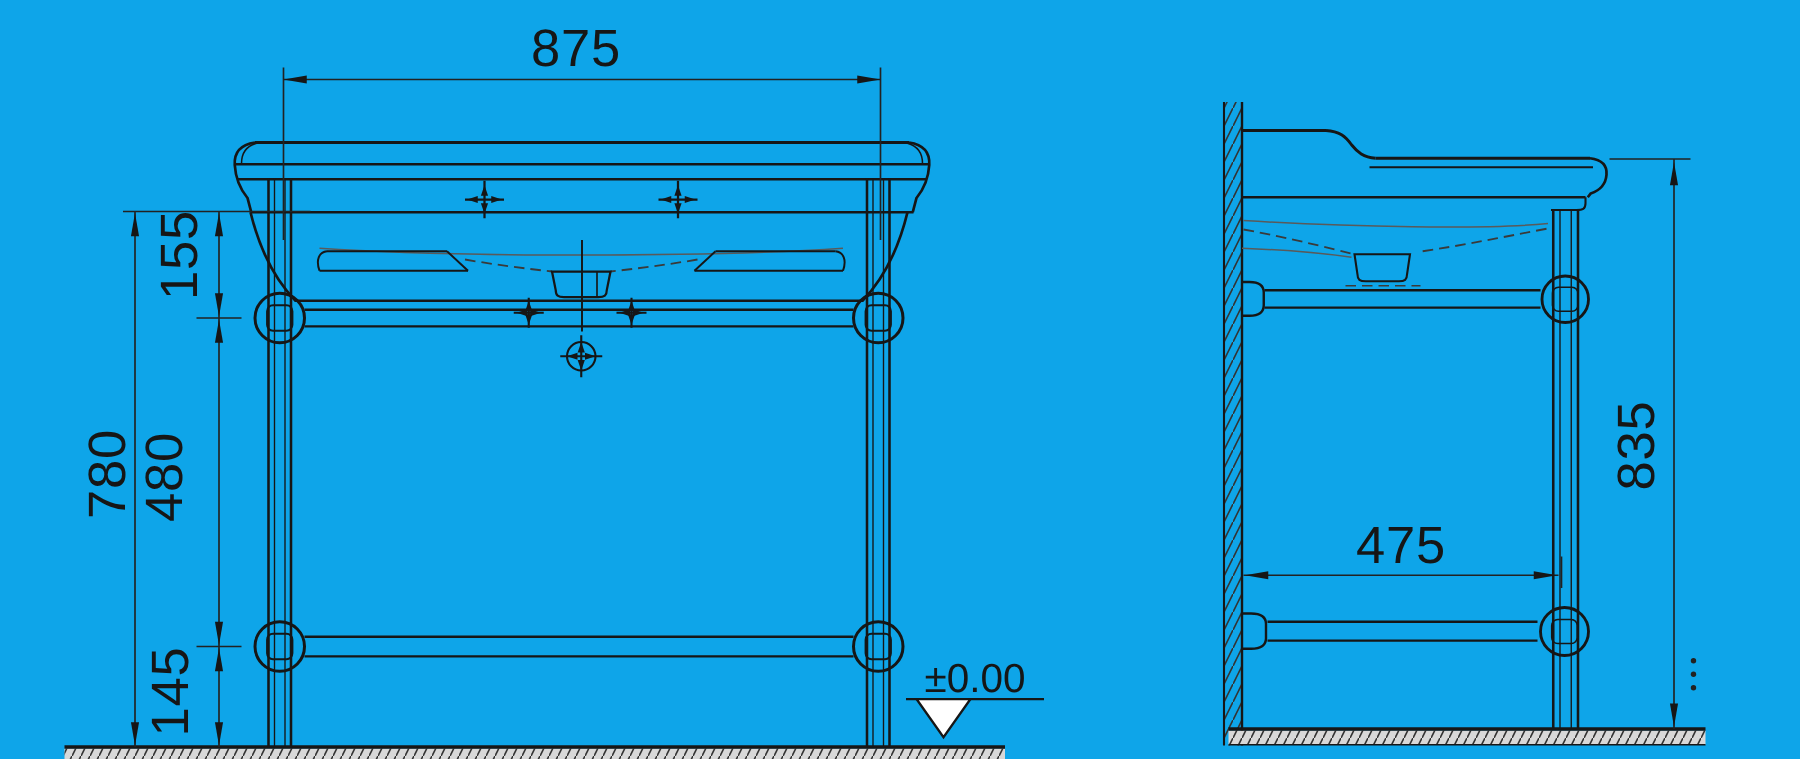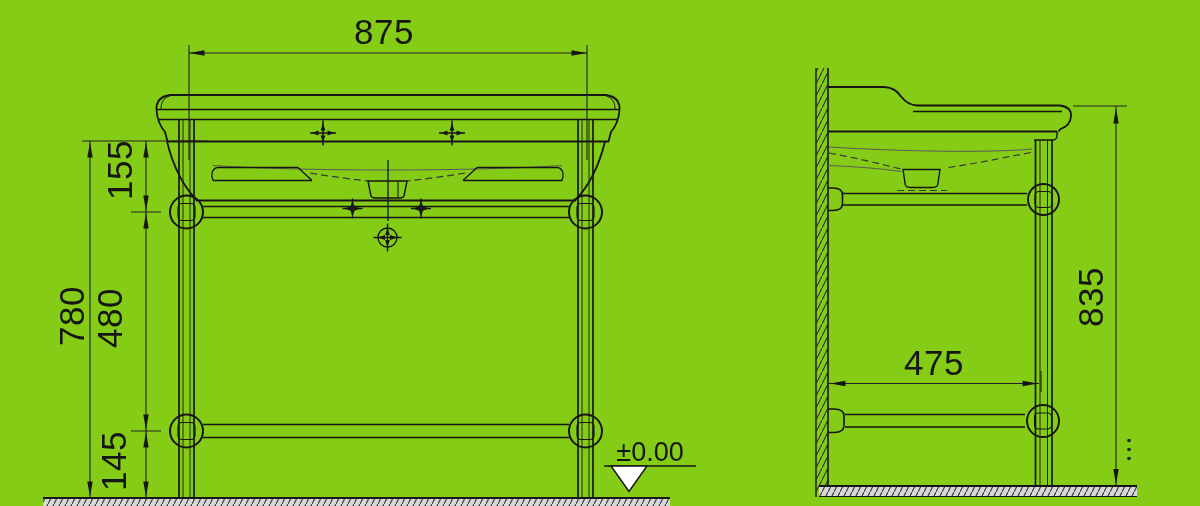--- a/index.html
+++ b/index.html
@@ -1,16 +1,16 @@
 <!DOCTYPE html>
 <html><head>
 <meta charset="utf-8">
 <style>
   html,body{margin:0;padding:0;background:#ffffff;}
-  .page{position:relative;width:1200px;height:506px;background:#84cc16;overflow:hidden;}
+  .page{position:relative;width:1200px;height:506px;background:#0ea5e9;overflow:hidden;}
   svg{display:block;}
   .dim-label{font-family:"Liberation Sans",sans-serif;font-size:35px;fill:#161616;letter-spacing:.5px;}
   .datum-label{font-family:"Liberation Sans",sans-serif;font-size:27px;fill:#161616;}
   .ln{stroke:#161616;fill:none;}
   .thin{stroke:#5a5a5a;fill:none;}
   .dash{stroke:#3a3a3a;fill:none;stroke-dasharray:7 4;}
   .dim{stroke:#222;fill:none;stroke-width:1.1;}
   .arr{fill:#161616;stroke:none;}
 </style>
 </head>

